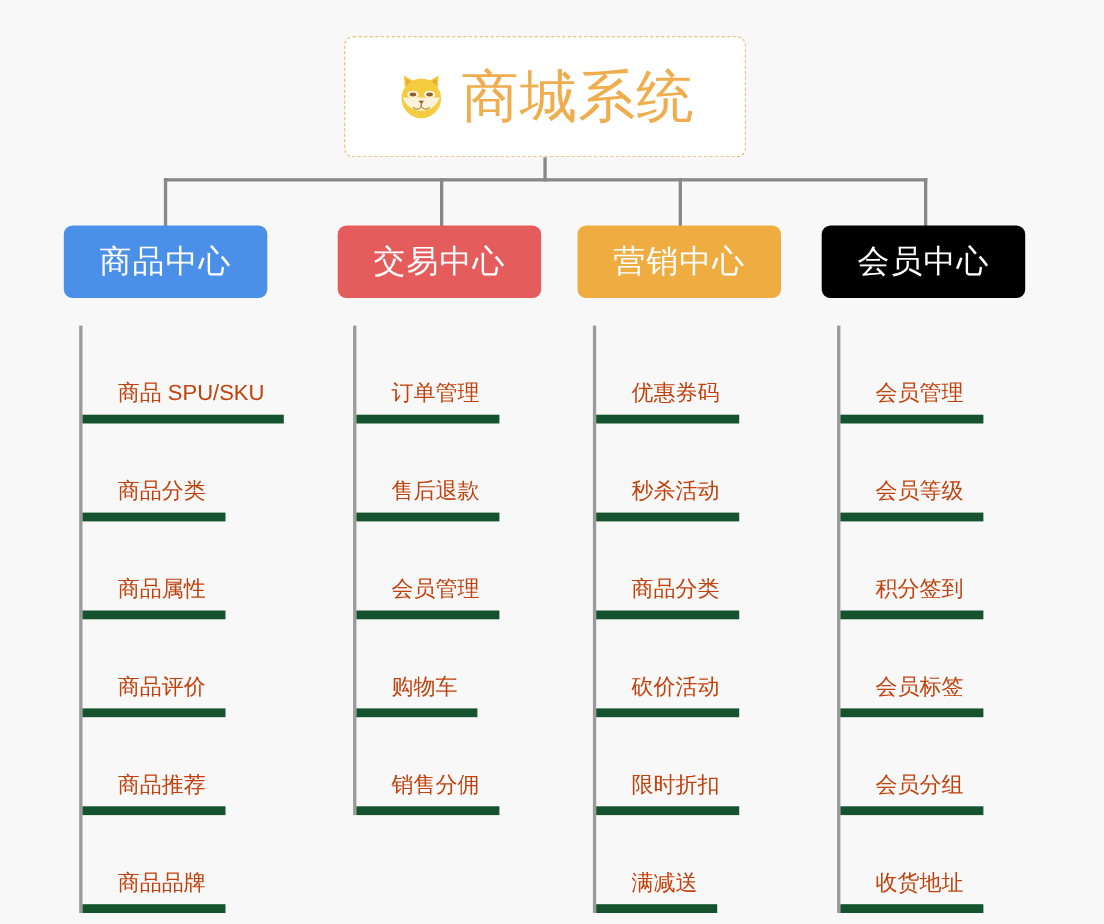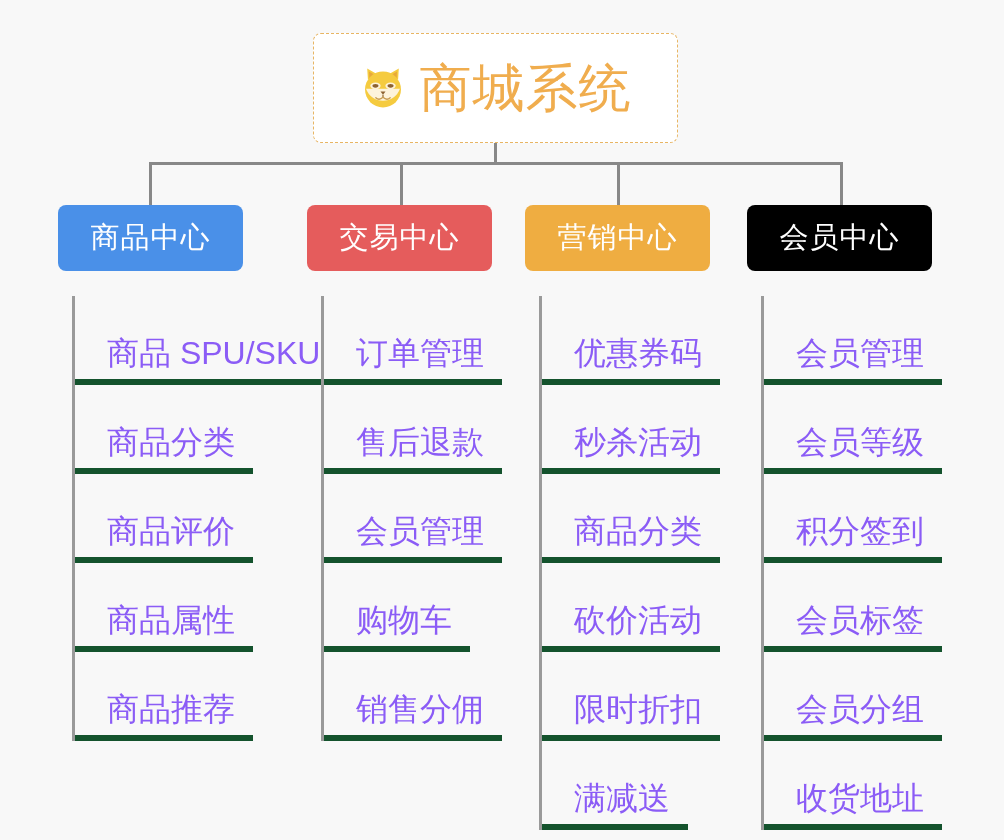--- a/index.html
+++ b/index.html
@@ -91,24 +91,24 @@
   .leaf {
     position: relative;
     height: 89px;
     display: flex;
     align-items: flex-end;
     box-sizing: border-box;
   }
   .leaf-label {
     display: inline-block;
     padding: 0 18px 7px 32px;
-    font-size: 32px;
-    color: #8b5cf6;
+    font-size: 20px;
+    color: #c2410c;
     white-space: nowrap;
-    border-bottom: 6px solid #14532d;
+    border-bottom: 8px solid #14532d;
     line-height: 1.15;
   }
 </style>
 </head>
 <body style="background: rgb(248, 248, 248);">
 
 <div id="mindmap">
 
   <div class="root-node" style="background: rgb(255, 255, 255); border-color: rgb(232, 181, 99);">
     <svg class="dog-icon" viewBox="0 0 64 64">
@@ -149,27 +149,30 @@
     </div>
     <div class="branch-body" style="margin-left:14px;">
       <div class="trunk"></div>
       <div class="leaf">
           <span class="leaf-label">商品 SPU/SKU</span>
         </div>
       <div class="leaf">
           <span class="leaf-label">商品分类</span>
         </div>
       <div class="leaf">
+          <span class="leaf-label">商品属性</span>
+        </div>
+      <div class="leaf">
           <span class="leaf-label">商品评价</span>
         </div>
       <div class="leaf">
-          <span class="leaf-label">商品属性</span>
-        </div>
-      <div class="leaf">
           <span class="leaf-label">商品推荐</span>
+        </div>
+      <div class="leaf">
+          <span class="leaf-label">商品品牌</span>
         </div>
     </div>
   </div>
 
   <div class="branch" style="left:307px;">
     <div class="branch-head" style="width: 185px; background-color: rgb(229, 92, 92);">
       <span>交易中心</span>
     </div>
     <div class="branch-body" style="margin-left:14px;">
       <div class="trunk"></div>

